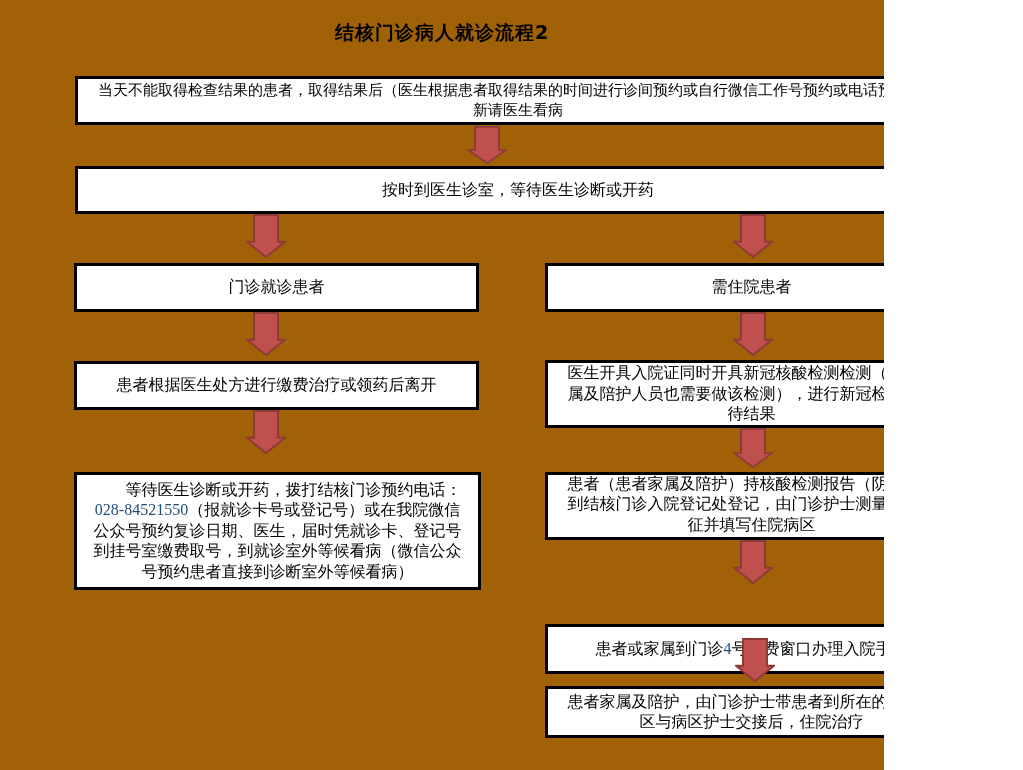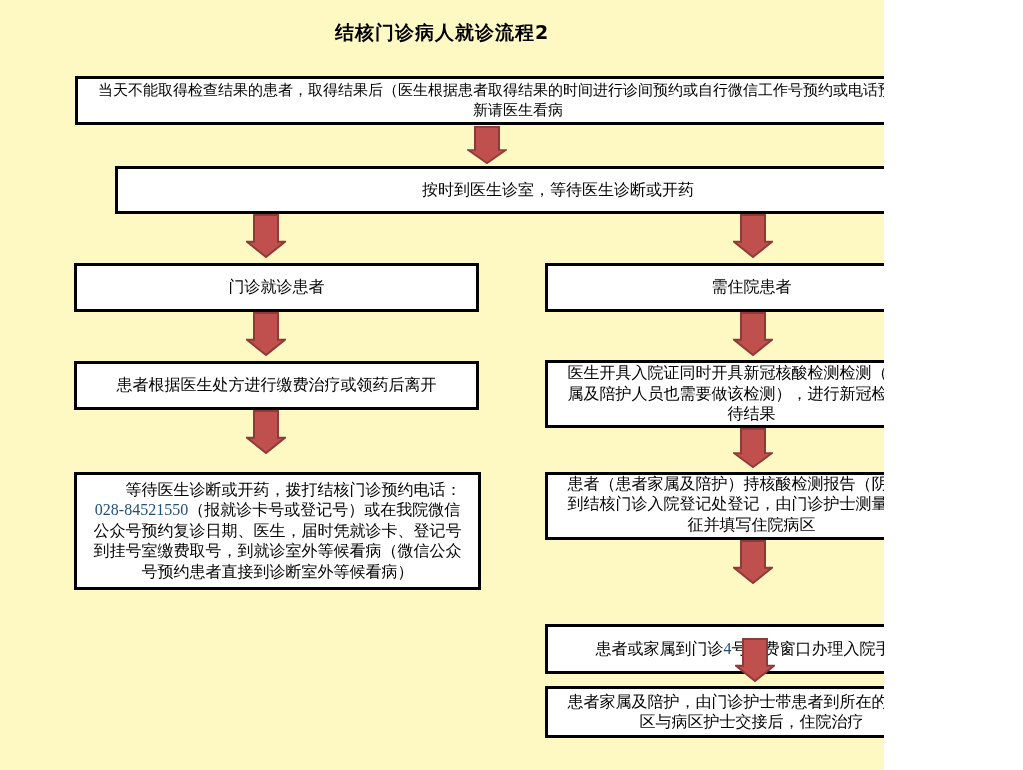--- a/index.html
+++ b/index.html
@@ -1,20 +1,20 @@
 <!DOCTYPE html>
 <html style="--arrow-fill: #c0504d; --arrow-stroke: #8e3a38; --box-border: #000000; --highlight-blue: #1f4e79;"><head>
 <meta charset="utf-8">
 <style>
   html, body { margin: 0; padding: 0; background: #ffffff; }
   .page {
     position: relative;
     width: 884px;
     height: 770px;
-    background: #fef9c3;
+    background: #a16207;
     font-family: "DejaVu Sans", "Liberation Sans", sans-serif;
     color: #000000;
     overflow: hidden;
   }
   .title {
     position: absolute;
     left: 0; top: 20px;
     width: 100%;
     text-align: center;
     font-size: 19px;
@@ -28,21 +28,21 @@
     background: #ffffff;
     display: flex;
     align-items: center;
     justify-content: center;
     font-size: 16px;
     line-height: 1.28;
     padding: 2px 16px;
   }
   .box .box-text { width: 100%; text-align: center; }
   .box-a { left: 75px;  top: 76px;  width: 886px; height: 49px; font-size: 15px; }
-  .box-b { left: 75px;  top: 166px; width: 886px; height: 48px; margin-left: 40px; }
+  .box-b { left: 75px;  top: 166px; width: 886px; height: 48px; }
   .box-c { left: 74px;  top: 263px; width: 405px; height: 49px; }
   .box-d { left: 545px; top: 263px; width: 413px; height: 49px; }
   .box-e { left: 74px;  top: 361px; width: 405px; height: 49px; }
   .box-f { left: 545px; top: 360px; width: 413px; height: 68px; }
   .box-g { left: 74px;  top: 472px; width: 407px; height: 118px; }
   .box-h { left: 545px; top: 472px; width: 413px; height: 68px; align-items: flex-end; }
   .box-i { left: 545px; top: 624px; width: 413px; height: 50px; }
   .box-j { left: 545px; top: 686px; width: 413px; height: 52px; }
   .indent { text-indent: 2em; }
   .num {

